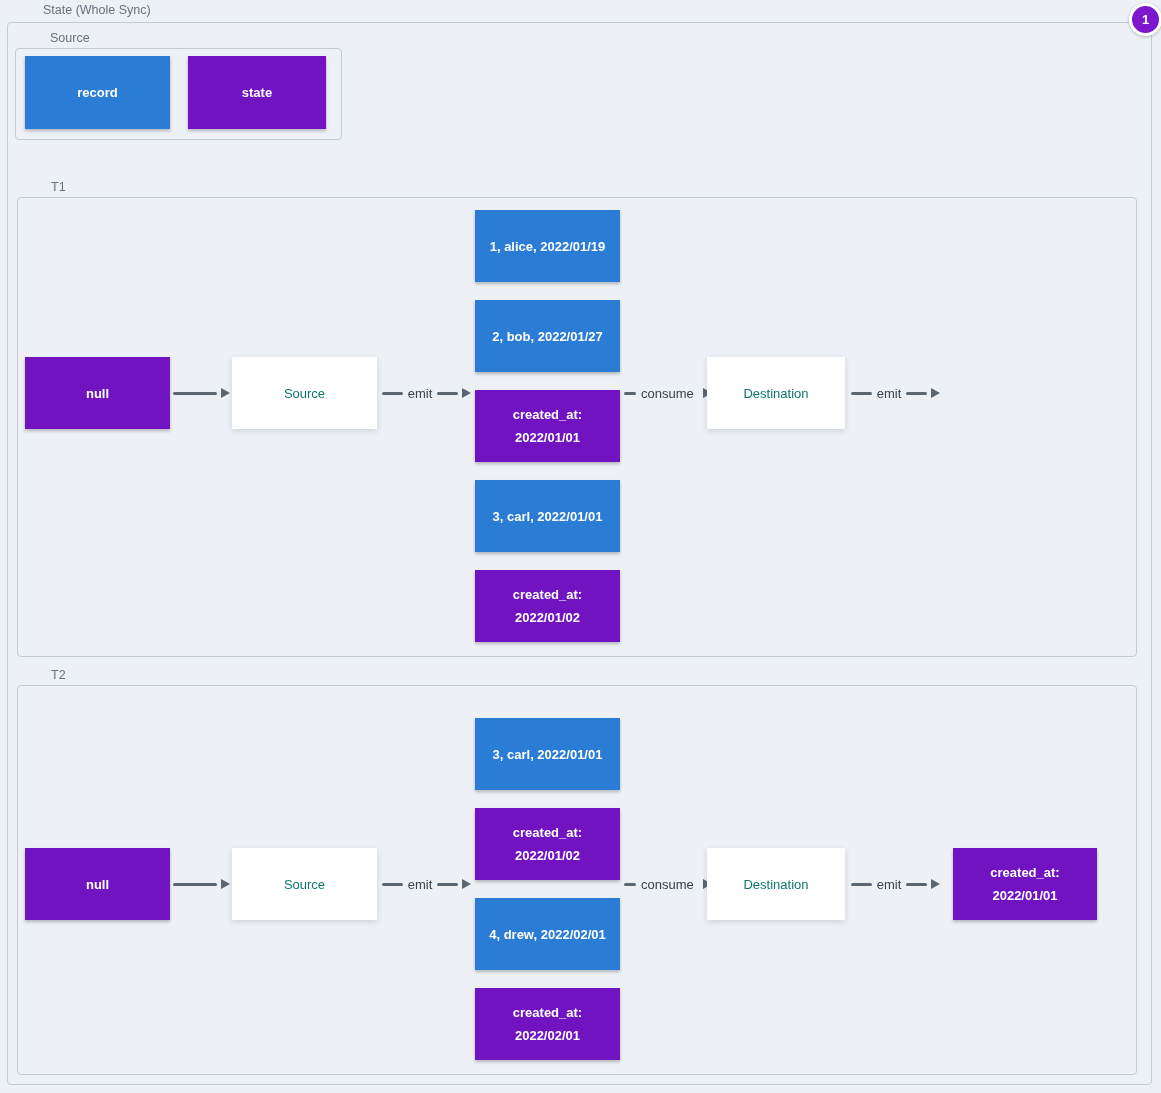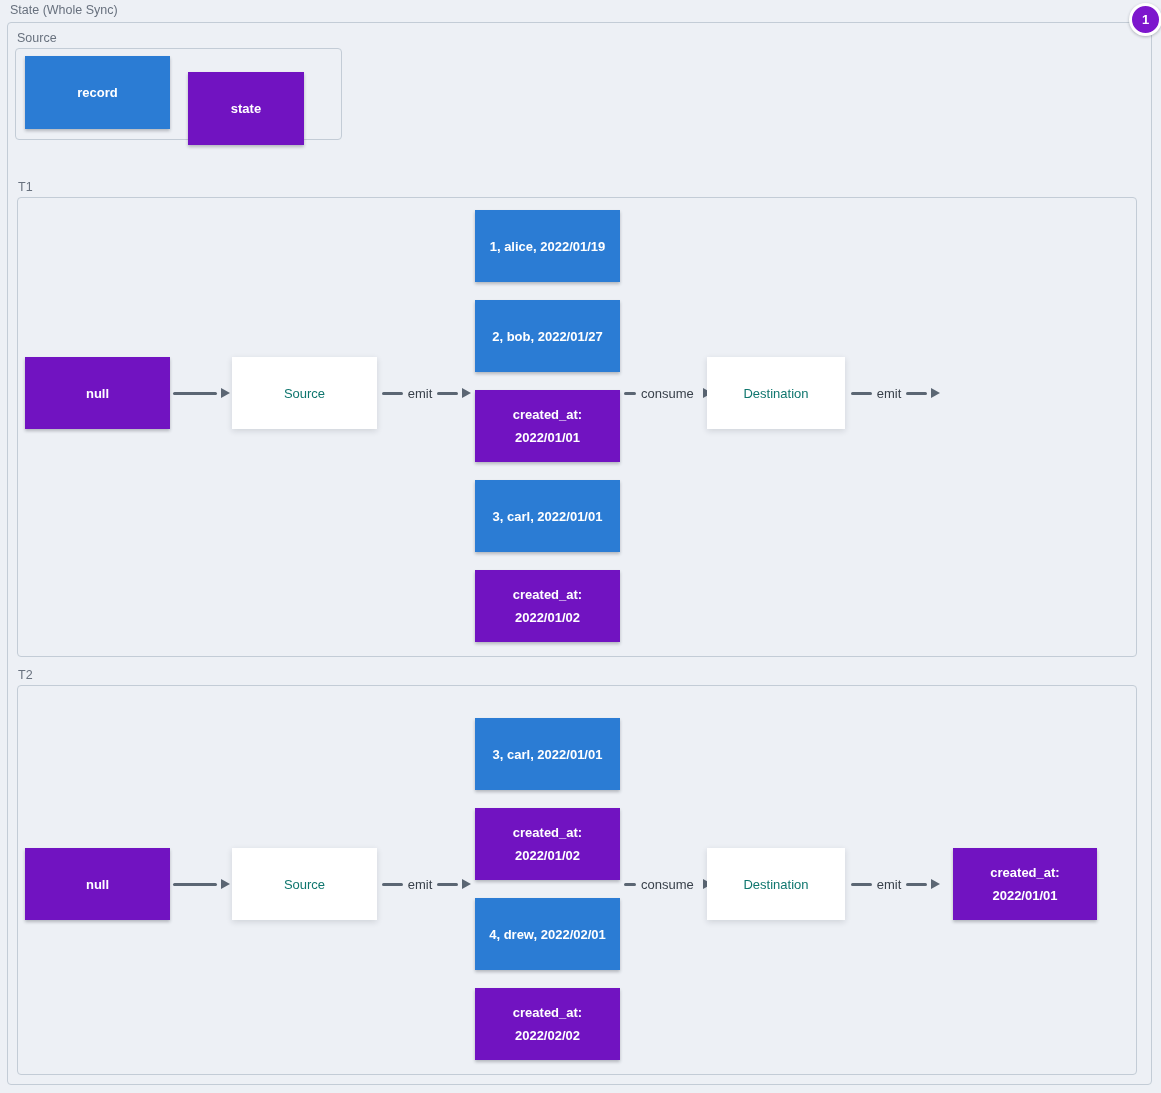--- a/index.html
+++ b/index.html
@@ -15,20 +15,21 @@
     position:absolute;
     border:1px solid #c3ccd6;
     border-radius:4px;
     background:transparent;
   }
   .group-label{
     position:absolute;
     font-size:12.5px;
     color:#68717e;
     white-space:nowrap;
+    margin-left:33px;
   }
   
   .node{
     position:absolute;
     width:145px;height:72px;
     border-radius:0;
     display:flex;align-items:center;justify-content:center;
     text-align:center;
     font-size:13px;
     line-height:23px;
@@ -82,21 +83,21 @@
 <body>
 
 <div class="group-label" style="left:10px;top:3px">State (Whole Sync)</div>
 <div class="group-box" style="left:7px;top:22px;width:1143px;height:1061px"></div>
 
 <div class="badge" style="left:1129px;top:3px">1</div>
 
 <div class="group-label" style="left:17px;top:31px">Source</div>
 <div class="group-box" style="left:15px;top:48px;width:325px;height:90px"></div>
 <div class="node record" style="left:25px;top:56px;height:73px">record</div>
-<div class="node state" style="left:188px;top:72px;width:116px;height:73px">state</div>
+<div class="node state" style="left:188px;top:56px;width:138px;height:73px">state</div>
 
 <div class="group-label" style="left:18px;top:180px">T1</div>
 <div class="group-box" style="left:17px;top:197px;width:1118px;height:458px"></div>
 
 <div class="node state" style="left:25px;top:357px">null</div>
 
 <div class="edge" style="left:173px;top:383px;width:57px">
   <span class="eline"></span>
   <span class="ehead"></span>
 </div>
@@ -147,21 +148,21 @@
 <div class="edge" style="left:382px;top:874px;width:89px">
   <span class="eline"></span>
   <span class="elabel">emit</span>
   <span class="eline"></span>
   <span class="ehead"></span>
 </div>
 
 <div class="node record" style="left:475px;top:718px">3, carl, 2022/01/01</div>
 <div class="node state" style="left:475px;top:808px">created_at: 2022/01/02</div>
 <div class="node record" style="left:475px;top:898px">4, drew, 2022/02/01</div>
-<div class="node state" style="left:475px;top:988px">created_at: 2022/02/02</div>
+<div class="node state" style="left:475px;top:988px">created_at: 2022/02/01</div>
 
 <div class="edge" style="left:624px;top:874px;width:82px">
   <span class="eline" style="flex:0 0 12px"></span>
   <span class="elabel">consume</span>
   <span class="eline"></span>
   <span class="ehead"></span>
 </div>
 
 <div class="node plain" style="left:707px;top:848px;width:138px">Destination</div>
 

